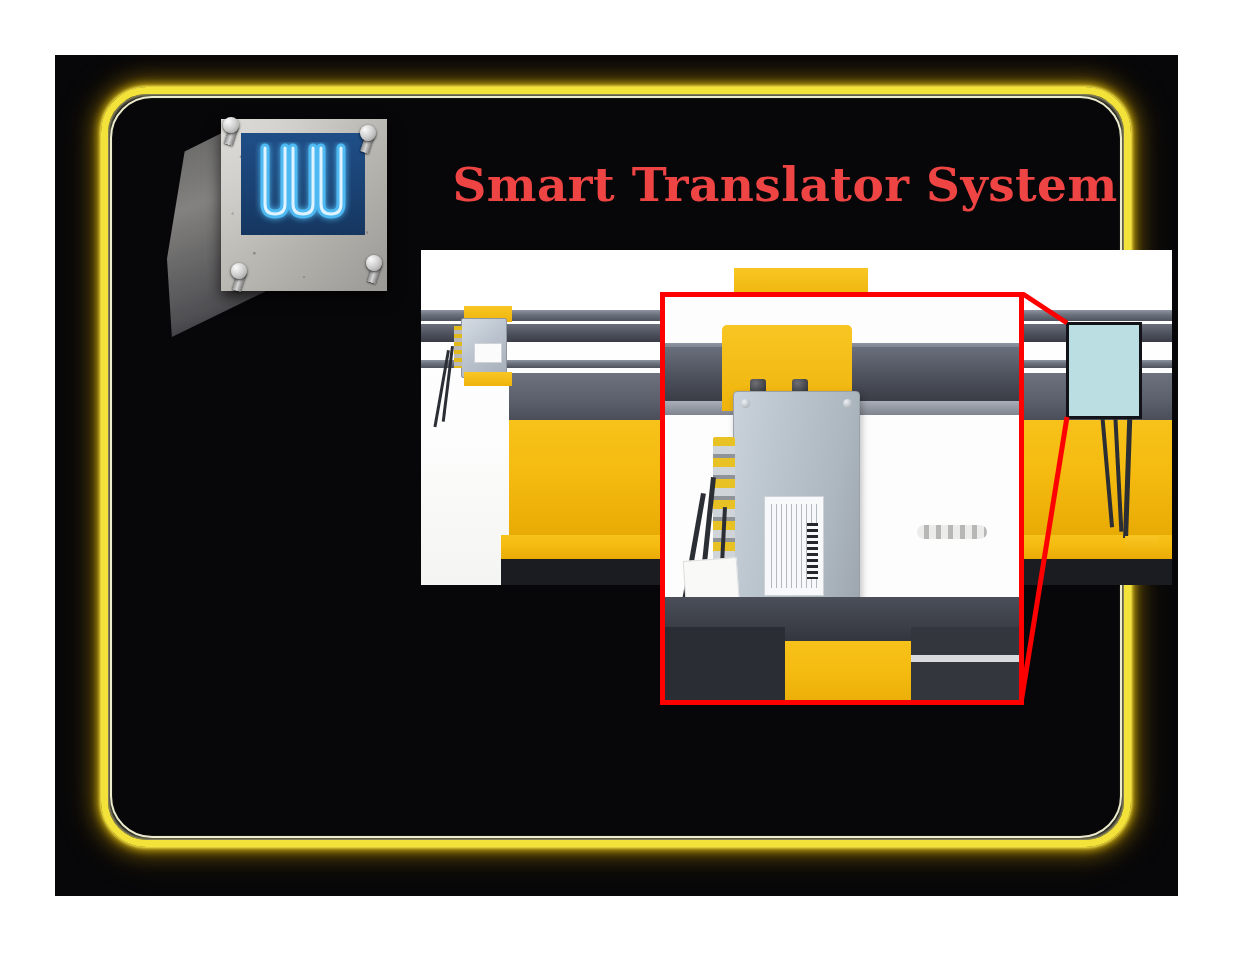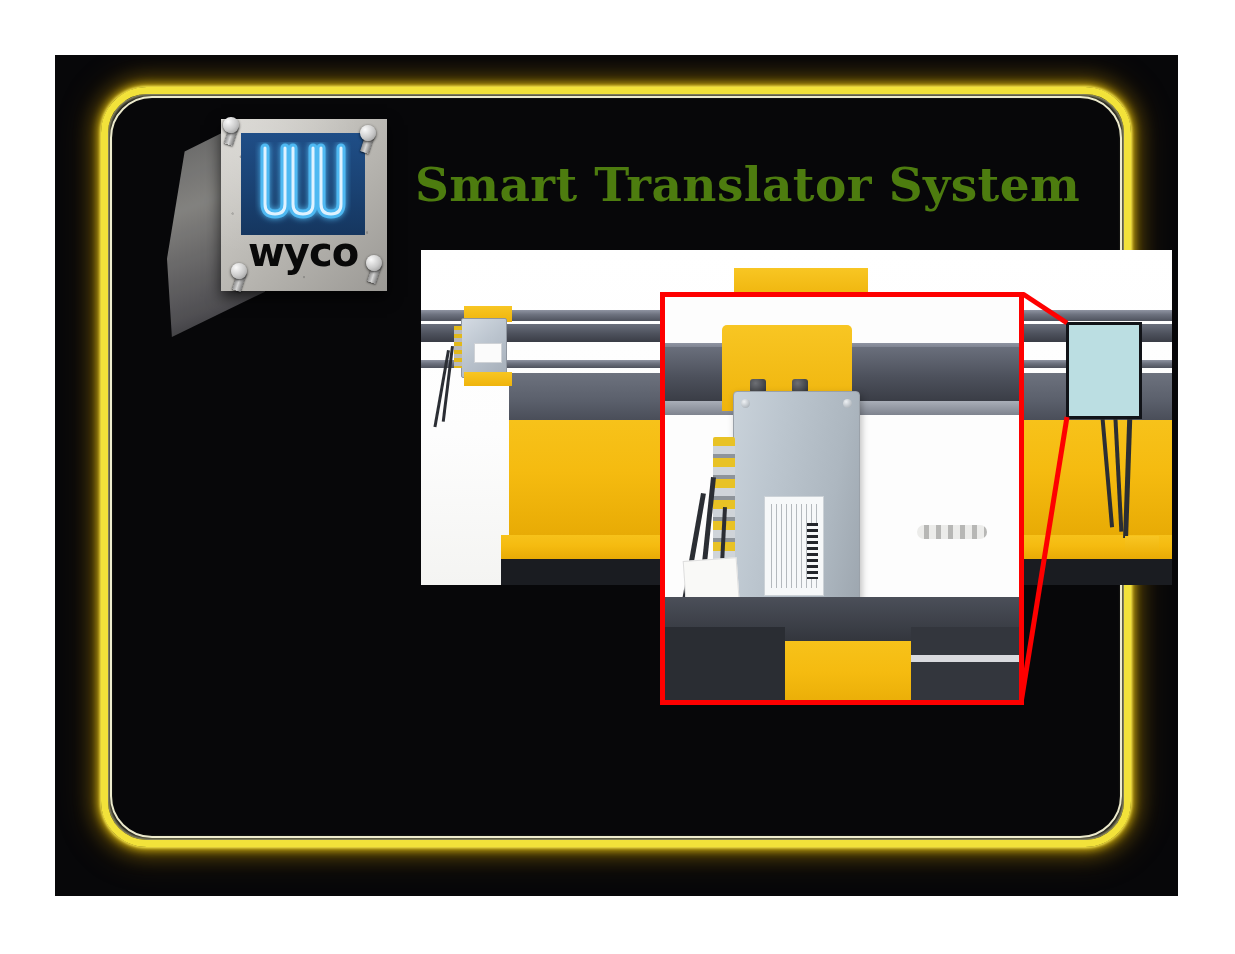--- a/index.html
+++ b/index.html
@@ -52,22 +52,22 @@
     border: 2px solid rgba(255,253,220,0.92);
     box-sizing: border-box;
   }
 
   
   #slide-title {
     position: absolute;
     left: 360px;
     top: 105px;
     width: 740px;
-    text-align: left;
-    color: #4d7c0f;
+    text-align: center;
+    color: #ef4444;
     font-family: "DejaVu Serif", serif;
     font-weight: bold;
     font-size: 47px;
     letter-spacing: 0.4px;
     line-height: 1.05;
     white-space: nowrap;
   }
 
   
   #logo-block {
@@ -297,21 +297,20 @@
               <path d="M66 6 L66 62 Q66 72 76 72 Q86 72 86 62 L86 6" stroke="#4fb9f2" stroke-width="9"></path>
             </g>
             <g fill="none" stroke-linecap="round" stroke-linejoin="round">
               <path d="M10 6 L10 62 Q10 72 20 72 Q30 72 30 62 L30 6" stroke="#dff2ff" stroke-width="3"></path>
               <path d="M38 6 L38 62 Q38 72 48 72 Q58 72 58 62 L58 6" stroke="#dff2ff" stroke-width="3"></path>
               <path d="M66 6 L66 62 Q66 72 76 72 Q86 72 86 62 L86 6" stroke="#dff2ff" stroke-width="3"></path>
             </g>
           </svg>
         </div>
 
-        <div class="logo-text">wyco</div>
       </div>
     </div>
 
     <div class="bolt-stem" style="left:60px; top:12px; transform:rotate(18deg);"></div>
     <div class="bolt" style="left:56px; top:4px;"></div>
     <div class="bolt-stem" style="left:196px; top:20px; transform:rotate(18deg);"></div>
     <div class="bolt" style="left:193px; top:12px;"></div>
     <div class="bolt-stem" style="left:68px; top:158px; transform:rotate(18deg);"></div>
     <div class="bolt" style="left:64px; top:150px;"></div>
     <div class="bolt-stem" style="left:203px; top:150px; transform:rotate(18deg);"></div>

